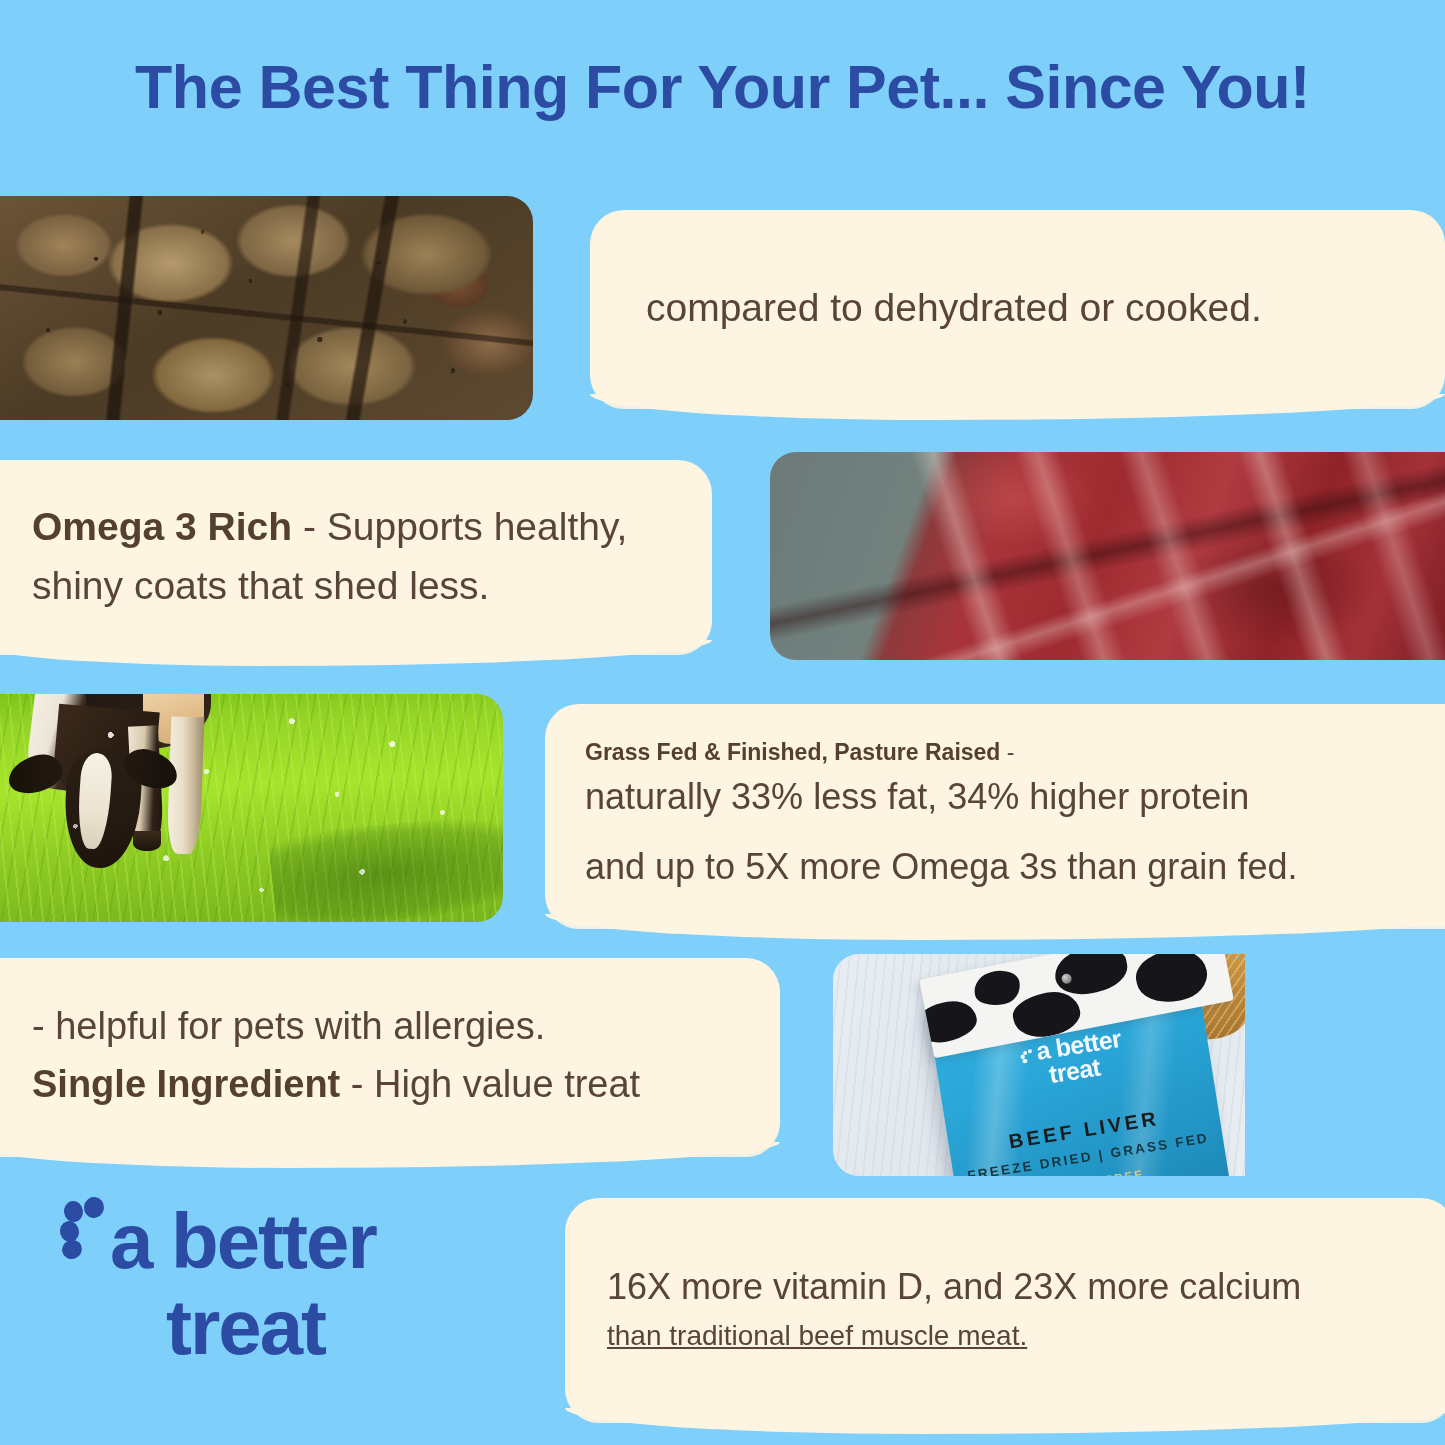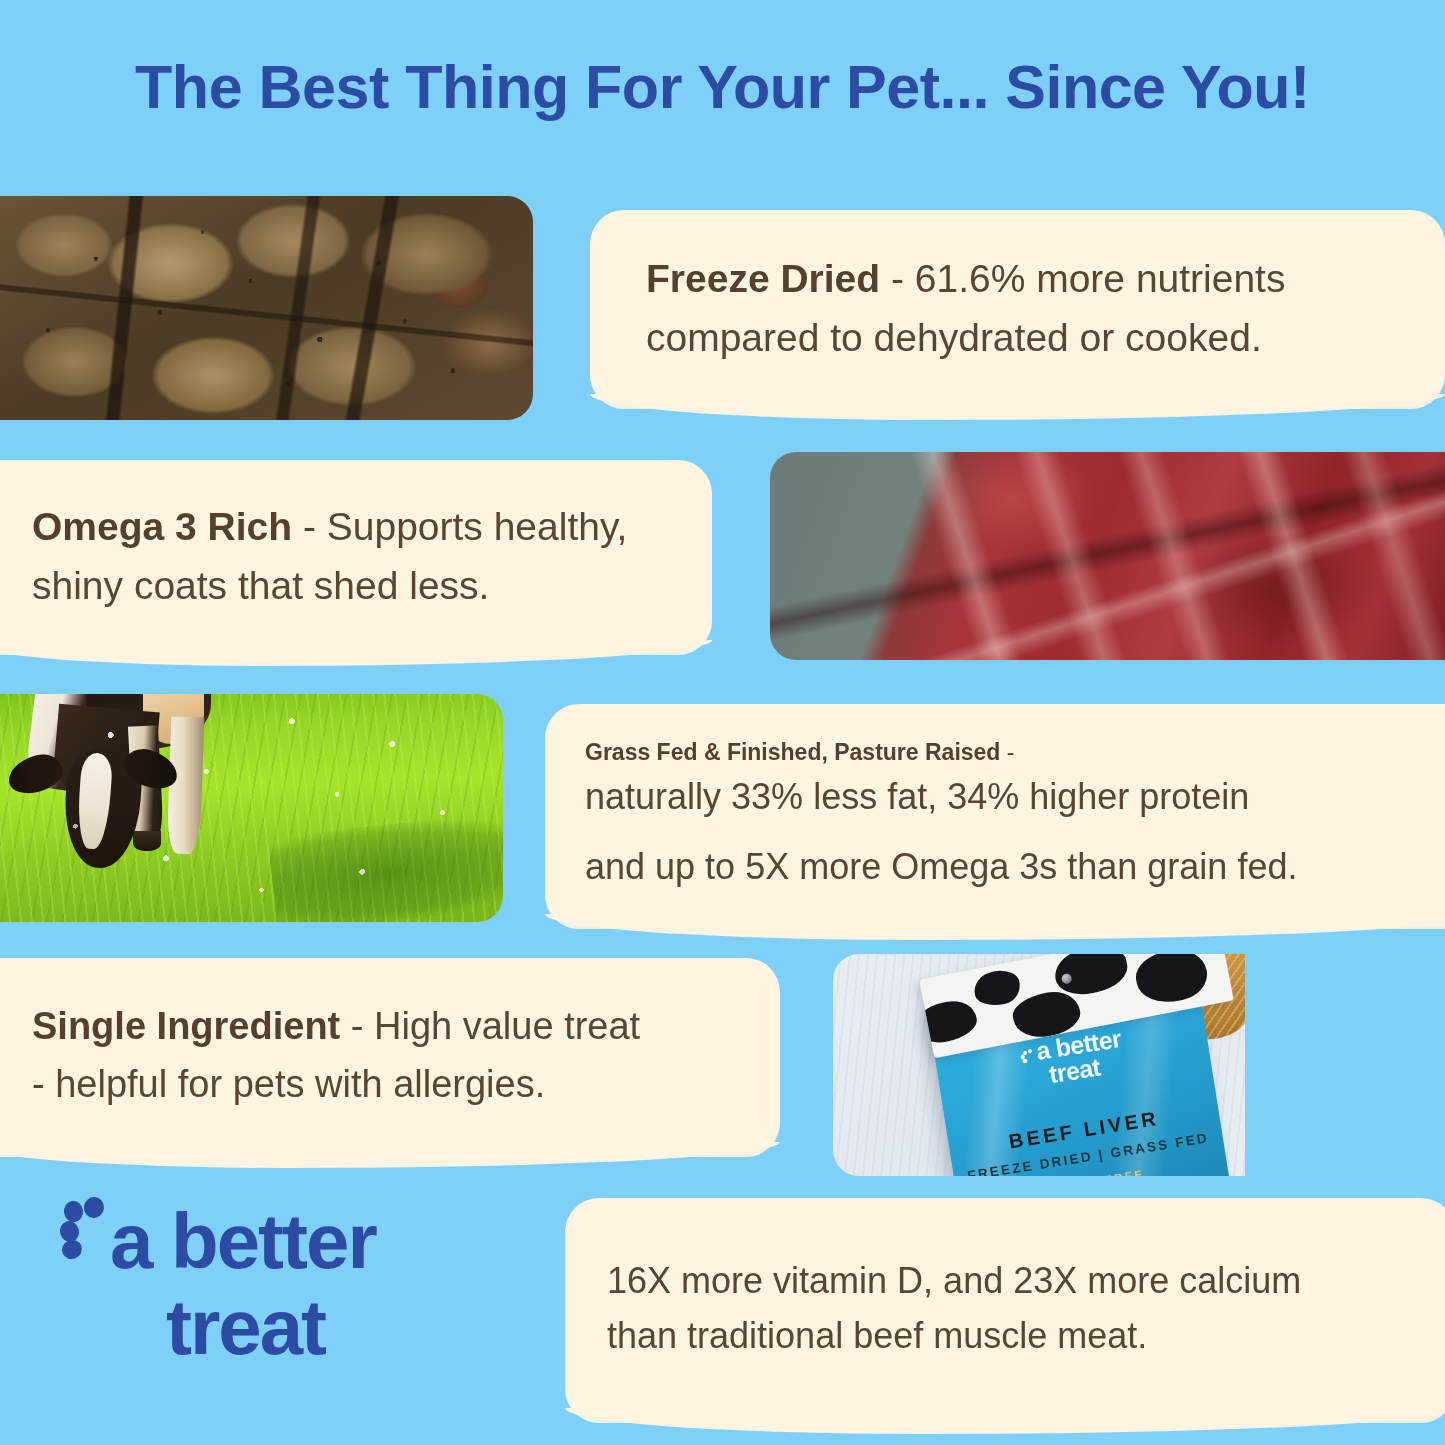--- a/index.html
+++ b/index.html
@@ -392,23 +392,20 @@
 <div id="infographic">
 
   <div class="headline">The Best Thing For Your Pet... Since You!</div>
 
   <div class="photo" id="photo-freeze-dried" style="left:0px; top:196px; width:533px; height:224px;">
     <div class="cracks"></div>
     <div class="speckles"></div>
   </div>
 
   <div class="card" id="card-freeze-dried" style="left:590px; top:210px; width:855px; height:196px; padding:0 56px;">
-    <div class="line" style="font-size:39px;">
-      <b>Freeze Dried</b><span> - 61.6% more nutrients</span>
-    </div>
     <div class="line" style="font-size:39px;">compared to dehydrated or cooked.</div>
     <div class="wave-bottom"></div>
   </div>
 
   <div class="card" id="card-omega3" style="left:-40px; top:460px; width:752px; height:192px; padding:0 72px; border-radius:34px;">
     <div class="line" style="font-size:39px;">
       <b>Omega 3 Rich</b><span> - Supports healthy,</span>
     </div>
     <div class="line" style="font-size:39px;">shiny coats that shed less.</div>
     <div class="wave-bottom"></div>
@@ -438,24 +435,24 @@
   <div class="card" id="card-grass-fed" style="left:545px; top:704px; width:940px; height:222px; padding:0 40px;">
     <div class="line" style="font-size:23px;">
       <b>Grass Fed &amp; Finished, Pasture Raised</b><span> -</span>
     </div>
     <div class="line" style="font-size:36px;">naturally 33% less fat, 34% higher protein</div>
     <div class="line" style="font-size:36px;margin-top:16px;">and up to 5X more Omega 3s than grain fed.</div>
     <div class="wave-bottom"></div>
   </div>
 
   <div class="card" id="card-single-ingredient" style="left:-40px; top:958px; width:820px; height:196px; padding:0 72px;">
+    <div class="line" style="font-size:38px;">- helpful for pets with allergies.</div>
     <div class="line" style="font-size:38px;">
       <b>Single Ingredient</b><span> - High value treat</span>
     </div>
-    <div class="line" style="font-size:38px;">- helpful for pets with allergies.</div>
     <div class="wave-bottom"></div>
   </div>
 
   <div class="photo" id="photo-package" style="left:833px; top:954px; width:412px; height:222px;">
     <div class="tabletex"></div>
 
     <div class="pkg-fur"></div>
 
     <div class="pkg-body">
       <div class="pkg-sheen"></div>
@@ -493,17 +490,17 @@
       </span>
       <span class="brand-word" style="padding-left:52px; display:inline-block;">a better</span>
     </div>
     <div class="brand-row">
       <span class="brand-word brand-line2" style="display:inline-block;">treat</span>
     </div>
   </div>
 
   <div class="card" id="card-beef-liver" style="left:565px; top:1198px; width:890px; height:222px; padding:0 42px;">
     <div class="line" style="font-size:36px;">16X more vitamin D, and 23X more calcium</div>
-    <div class="line" style="font-size:36px;">than traditional beef muscle meat.</div>
+    <div class="line" style="font-size:28px;text-decoration:underline;">than traditional beef muscle meat.</div>
     <div class="wave-bottom"></div>
   </div>
 
 </div>
 
 </body></html>

